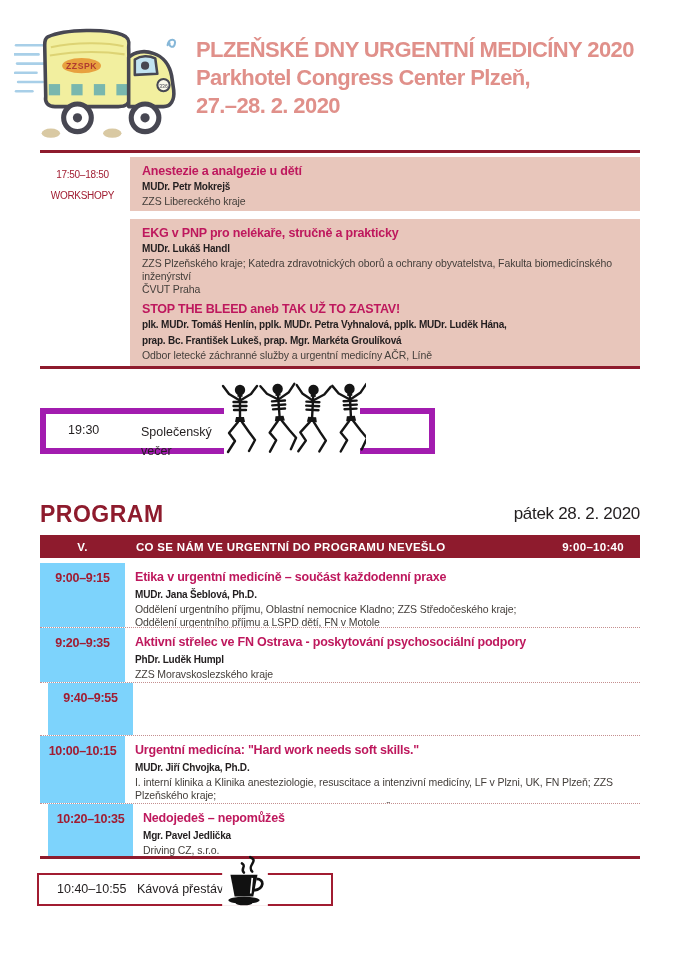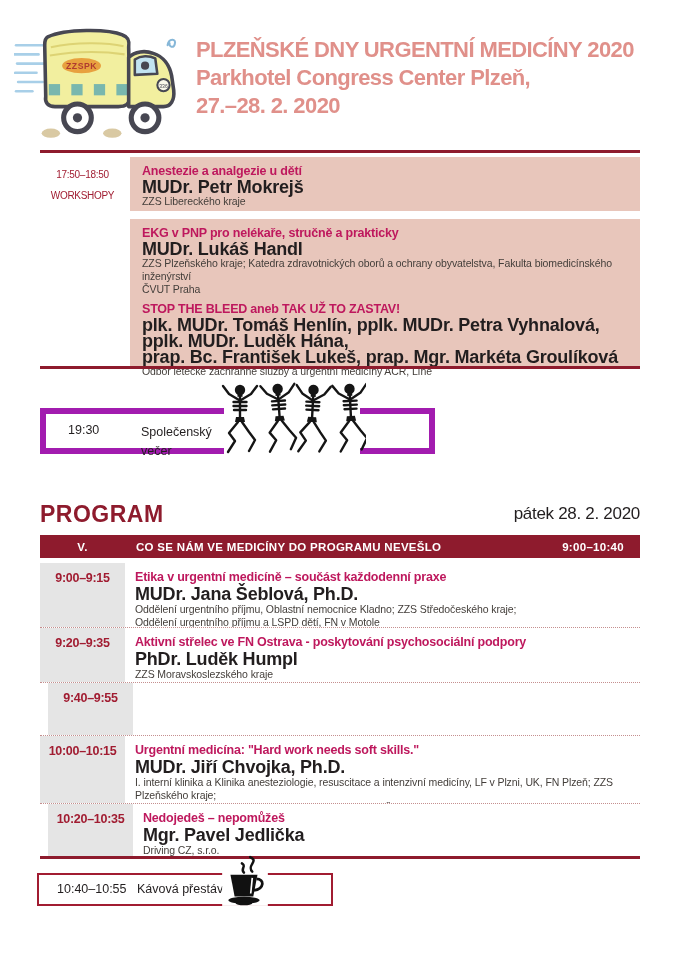--- a/index.html
+++ b/index.html
@@ -23,21 +23,21 @@
     color:#a11c31;font-weight:normal;font-size:10px;line-height:21px;letter-spacing:-0.3px;
   }
   .ws-block{
     position:absolute;left:130px;width:510px;background:#e8c6bb;
     box-sizing:border-box;padding:6px 12px 0 12px;
   }
   .ws-b1{top:157px;height:54px;}
   .ws-b2{top:219px;height:87px;}
   .ws-b3{top:295px;height:72px;}
   .item-title{color:#be185d;font-weight:bold;font-size:12.5px;line-height:16px;letter-spacing:-0.2px;}
-  .item-speaker{color:#221e1f;font-weight:bold;font-size:18px;line-height:16px;letter-spacing:-0.2px;white-space:pre-line;}
+  .item-speaker{color:#221e1f;font-weight:bold;font-size:10px;line-height:16px;letter-spacing:-0.2px;white-space:pre-line;}
   .item-affil{color:#433e3a;font-size:10.5px;line-height:13px;white-space:pre-line;letter-spacing:-0.1px;}
   
   .evening-box{
     position:absolute;left:40px;top:408px;width:395px;height:46px;
     border:6px solid #a21caf;box-sizing:border-box;
   }
   .evening-time{position:absolute;left:22px;top:9px;font-size:12.5px;}
   .evening-label{position:absolute;left:95px;top:9px;font-size:12.5px;line-height:19px;white-space:pre-line;}
   .skeletons{position:absolute;left:218px;top:377px;width:148px;height:79px;}
   
@@ -51,21 +51,21 @@
     display:flex;align-items:center;color:#ffffff;font-weight:bold;font-size:11.5px;letter-spacing:0.3px;
   }
   .bar-num{width:85px;text-align:center;flex-shrink:0;}
   .bar-title{margin-left:11px;flex:1;}
   .bar-time{padding-right:16px;}
   .program-body{position:absolute;left:40px;top:563px;width:600px;}
   .p-row{display:flex;box-sizing:border-box;border-bottom:1px dotted #c58f8f;}
   .p-row:last-child{border-bottom:none;}
   .p-row.h65{height:65px;}.p-row.h55{height:55px;}.p-row.h53{height:53px;padding-left:8px;}.p-row.h68{height:68px;}
   .p-time{
-    width:85px;flex-shrink:0;background:#e5e5e5;text-align:center;padding-top:8px;
+    width:85px;flex-shrink:0;background:#7dd3fc;text-align:center;padding-top:8px;
     color:#a11c31;font-weight:bold;font-size:12.5px;letter-spacing:-0.3px;box-sizing:border-box;
   }
   .p-content{flex:1;padding:6px 0 0 10px;overflow:hidden;}
   .p-content .item-title,.p-content .item-speaker{line-height:17px;}
   
   .coffee-box{
     position:absolute;left:37px;top:873px;width:296px;height:33px;
     border:2px solid #a11c31;box-sizing:border-box;
   }
   .coffee-time{position:absolute;left:18px;top:7px;font-size:12.5px;}
@@ -173,21 +173,21 @@
     <use href="#sk" transform="translate(59,3) rotate(-4)"></use>
     <use href="#sk" transform="translate(96,4) rotate(3)"></use>
     <use href="#sk" transform="translate(131,3) rotate(-3)"></use>
   </svg>
 
   <div class="program-heading">PROGRAM</div>
   <div class="program-date">pátek 28. 2. 2020</div>
 
   <div class="program-bar">
     <div class="bar-num">V.</div>
-    <div class="bar-title">CO SE NÁM VE MEDICÍNY DO PROGRAMU NEVEŠLO</div>
+    <div class="bar-title">CO SE NÁM VE URGENTNÍ DO PROGRAMU NEVEŠLO</div>
     <div class="bar-time">9:00–10:40</div>
   </div>
 
   <div class="program-body">
     <div class="p-row h65">
       <div class="p-time">9:00–9:15</div>
       <div class="p-content">
         <div class="item-title">Etika v urgentní medicíně – součást každodenní praxe</div>
         <div class="item-speaker">MUDr. Jana Šeblová, Ph.D.</div>
         <div class="item-affil">Oddělení urgentního příjmu, Oblastní nemocnice Kladno; ZZS Středočeského kraje;

